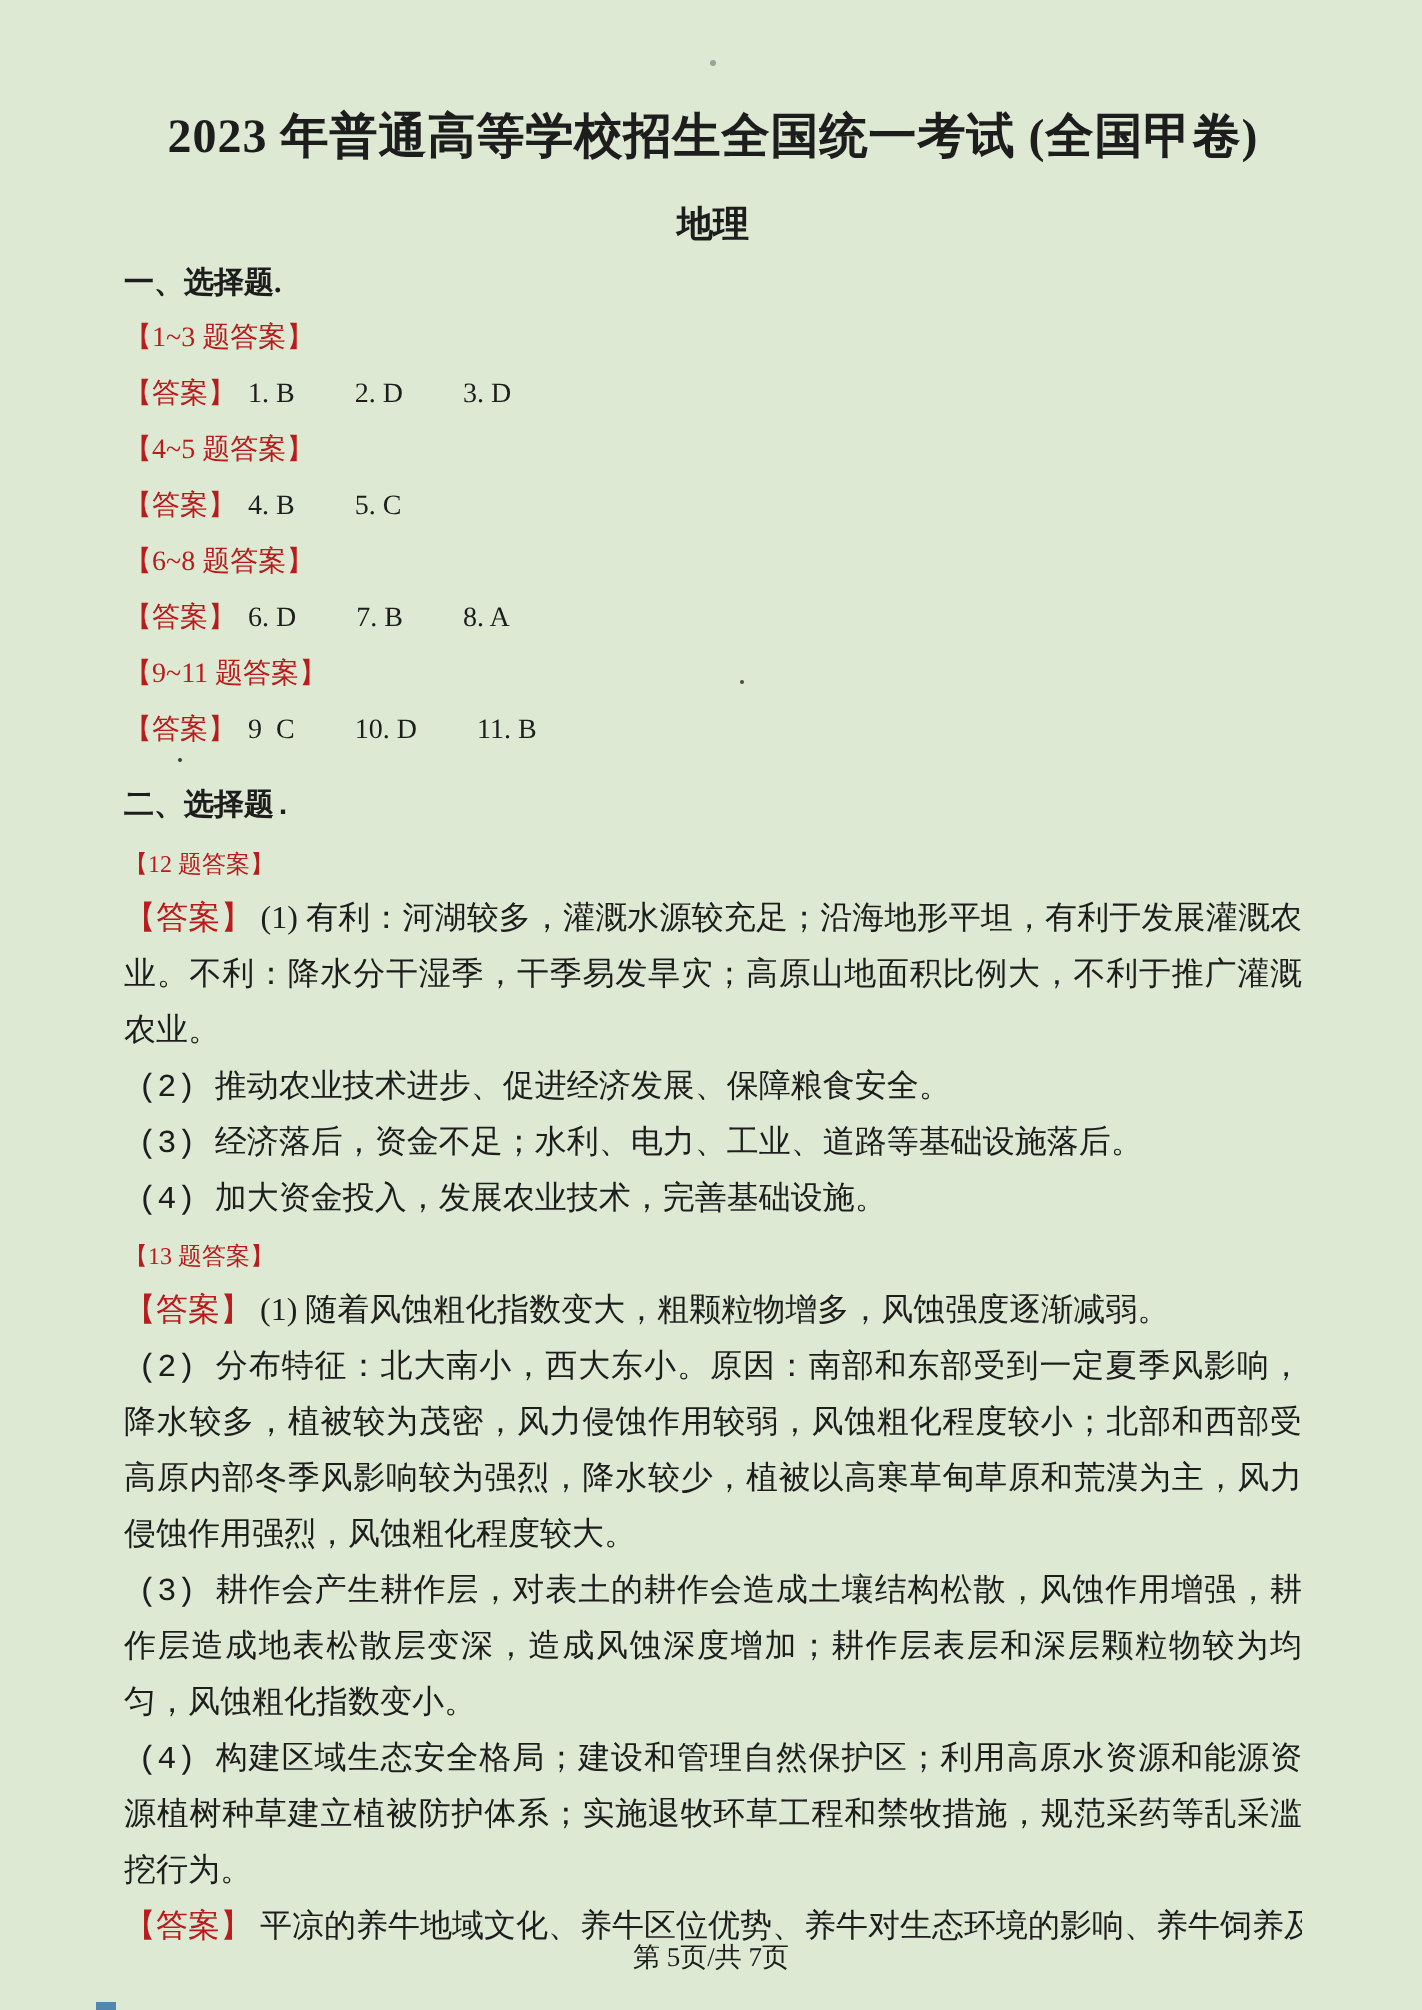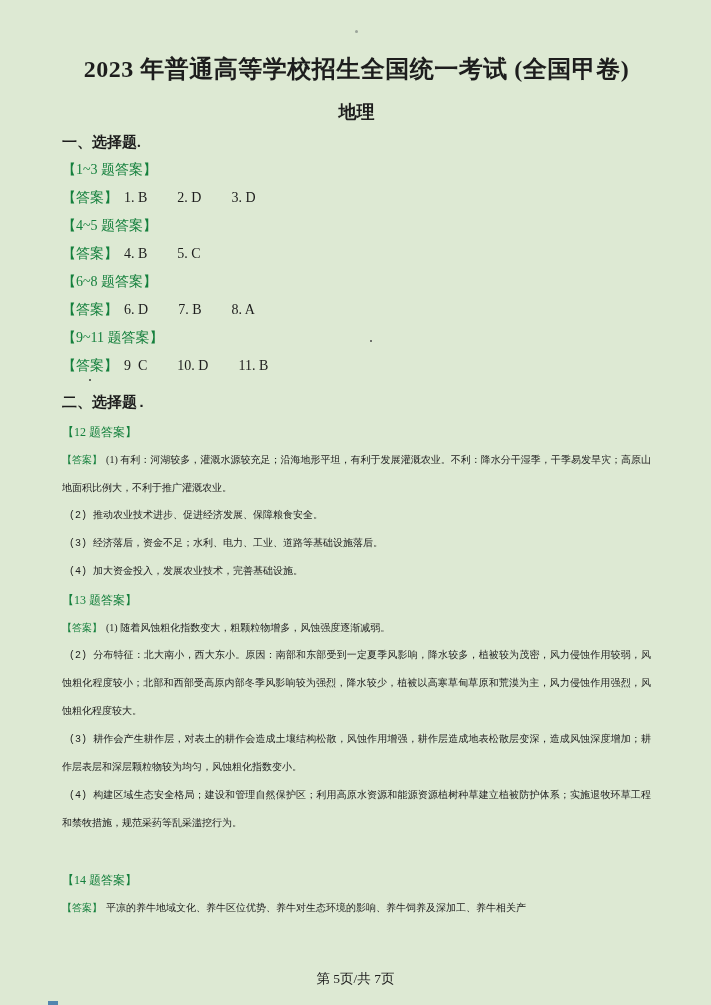--- a/index.html
+++ b/index.html
@@ -24,27 +24,27 @@
     font-size:18px;font-weight:bold;
     line-height:24px;
   }
   .sec-heading{
     margin:2px 0 0 0;
     font-size:15px;font-weight:bold;
     line-height:28px;
   }
   .sec-heading.second{margin-top:10px;font-family:Liberation Mono, monospace;}
   .line{font-size:14px;line-height:28px;white-space:nowrap;}
-  .blue{color:#15803d;}
+  .blue{color:#b91c1c;}
   .ansline .ans{margin-left:30px;text-align:center;}
   .ansline .ans.first{margin-left:6px;}
   .qlabel{font-size:12px;line-height:28px;}
   .qlabel.gap-before{margin-top:28px;}
   .para{
-    margin:0;font-size:10px;line-height:28px;
+    margin:0;font-size:16px;line-height:28px;
     text-align:justify;text-justify:inter-ideograph;
   }
   .para.sub{text-indent:7px;font-family:Liberation Mono, monospace;}
   .para .prefix{margin-right:4px;}
   .para.oneline{white-space:nowrap;overflow:hidden;text-align:left;}
   .footer{
     position:absolute;left:0;right:0;bottom:18px;
     text-align:center;font-size:13.5px;line-height:16px;
   }
   .dot{position:absolute;border-radius:50%;}
@@ -98,21 +98,20 @@
     <p class="para sub">(4) 加大资金投入，发展农业技术，完善基础设施。</p>
 
     <div class="qlabel blue">【13 题答案】</div>
     <p class="para">
       <span class="blue prefix">【答案】</span><span>(1) 随着风蚀粗化指数变大，粗颗粒物增多，风蚀强度逐渐减弱。</span>
     </p>
     <p class="para sub">(2) 分布特征：北大南小，西大东小。原因：南部和东部受到一定夏季风影响，降水较多，植被较为茂密，风力侵蚀作用较弱，风蚀粗化程度较小；北部和西部受高原内部冬季风影响较为强烈，降水较少，植被以高寒草甸草原和荒漠为主，风力侵蚀作用强烈，风蚀粗化程度较大。</p>
     <p class="para sub">(3) 耕作会产生耕作层，对表土的耕作会造成土壤结构松散，风蚀作用增强，耕作层造成地表松散层变深，造成风蚀深度增加；耕作层表层和深层颗粒物较为均匀，风蚀粗化指数变小。</p>
     <p class="para sub">(4) 构建区域生态安全格局；建设和管理自然保护区；利用高原水资源和能源资源植树种草建立植被防护体系；实施退牧环草工程和禁牧措施，规范采药等乱采滥挖行为。</p>
 
-    <div class="qlabel blue gap-before">【14 题答案】</div>
     <p class="para oneline">
       <span class="blue prefix">【答案】</span><span>平凉的养牛地域文化、养牛区位优势、养牛对生态环境的影响、养牛饲养及深加工、养牛相关产</span>
     </p>
 
   </div>
 
   <div class="footer">第 5页/共 7页</div>
 
   <span class="dot a"></span>
   <span class="dot b"></span>

